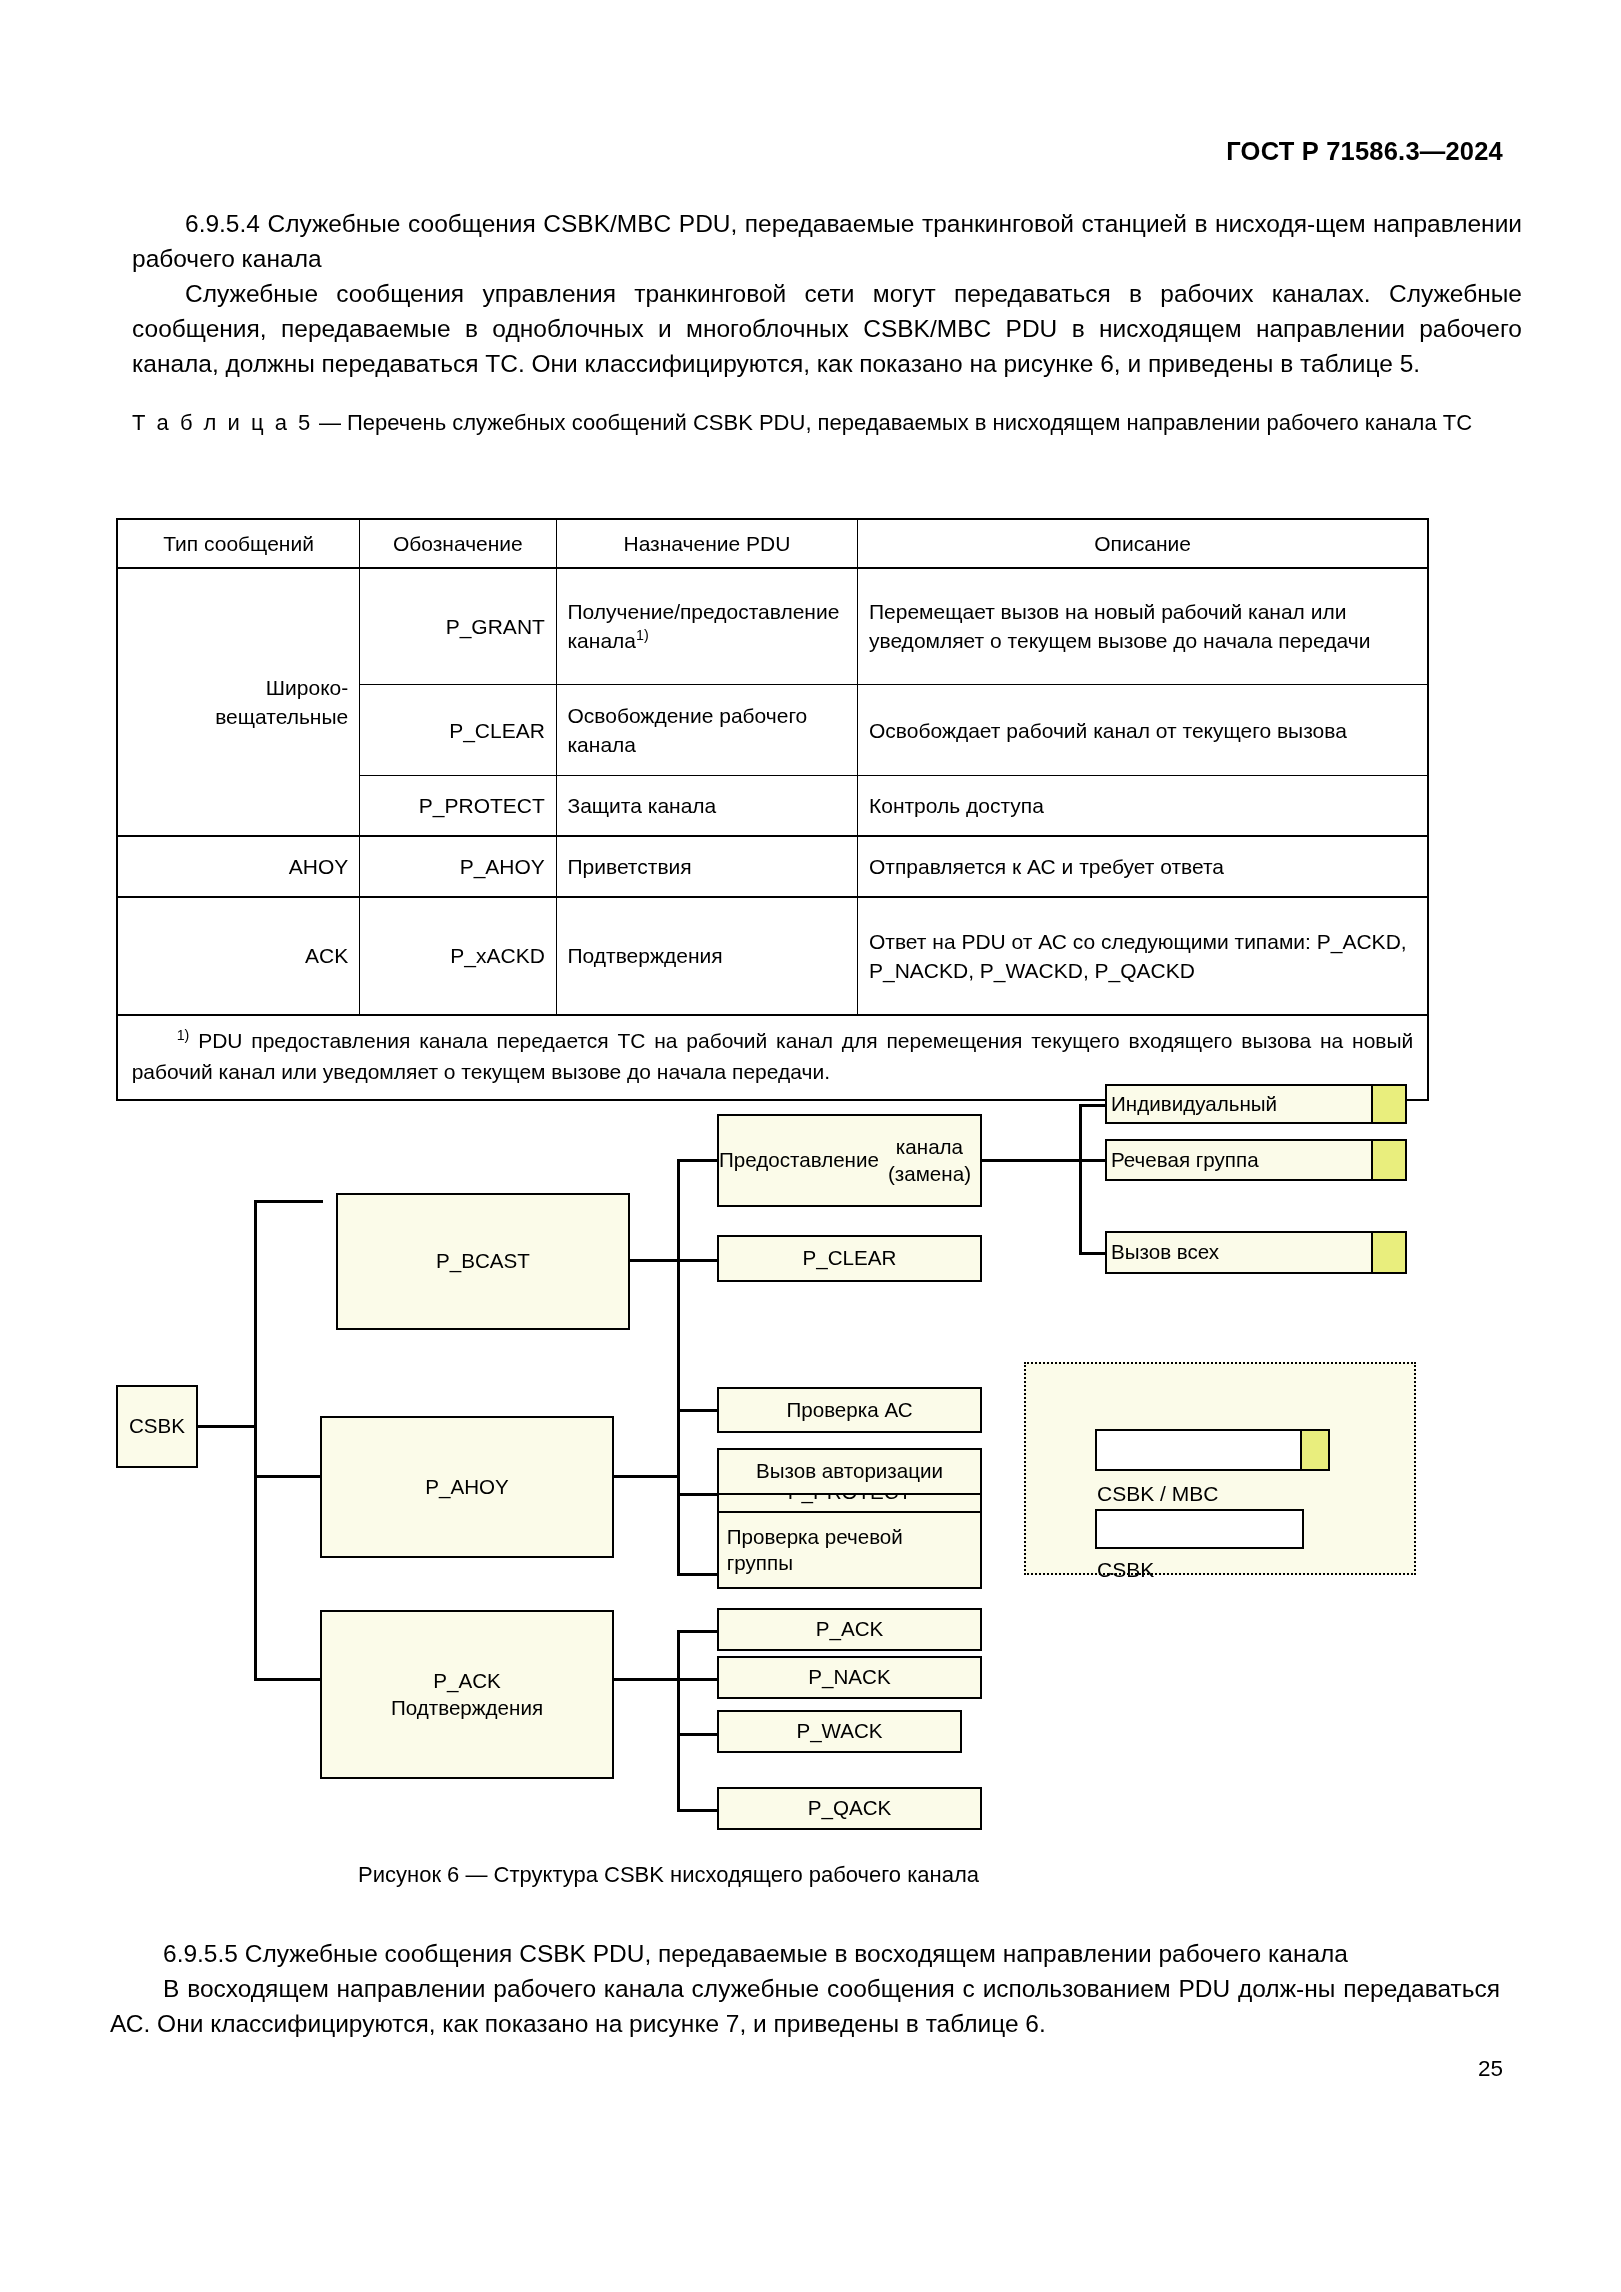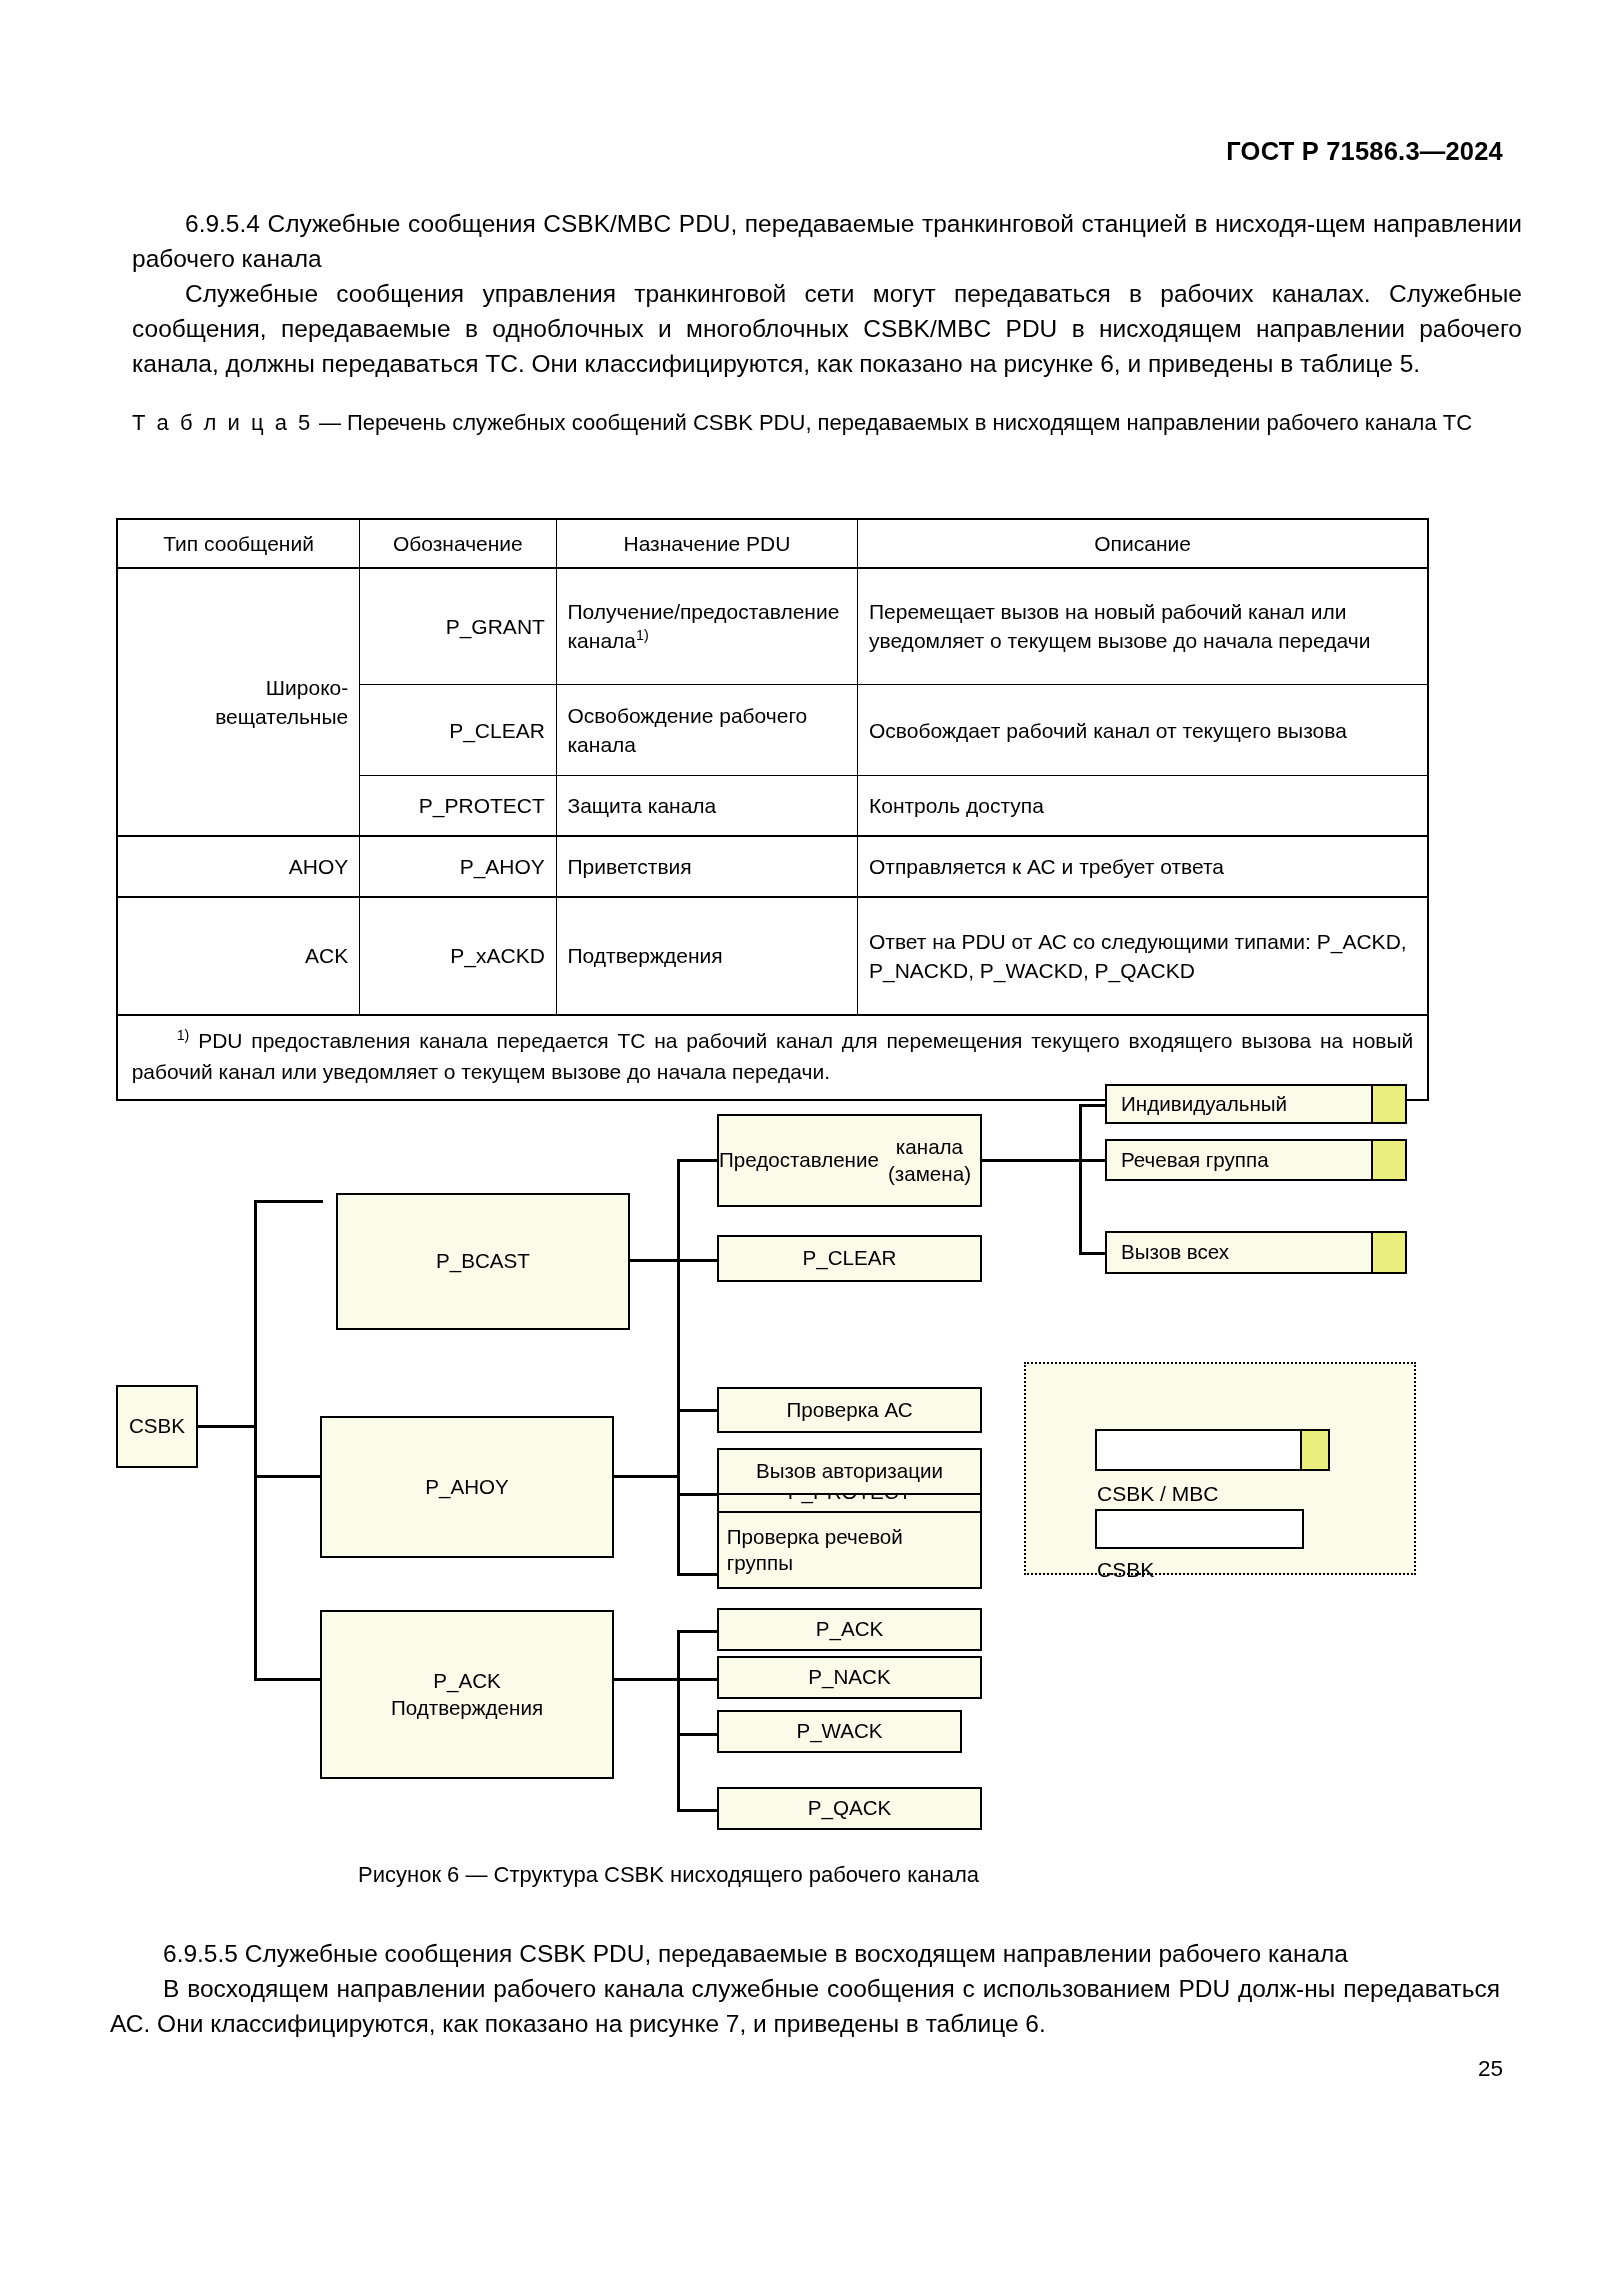--- a/index.html
+++ b/index.html
@@ -129,21 +129,21 @@
     background: #fbfbe9;
     display: flex;
     align-items: stretch;
     z-index: 3;
     font-size: 20.6px;
   }
   .accent-box .lbl {
     flex: 1 1 auto;
     display: flex;
     align-items: center;
-    padding-left: 14px;
+    padding-left: 4px;
     text-align: right;
     line-height: 1;
   }
   .accent-box .acc {
     flex: 0 0 32px;
     background: #e9ee7d;
     border-left: 2.9px solid #000;
   }
   .ln {
     position: absolute;

